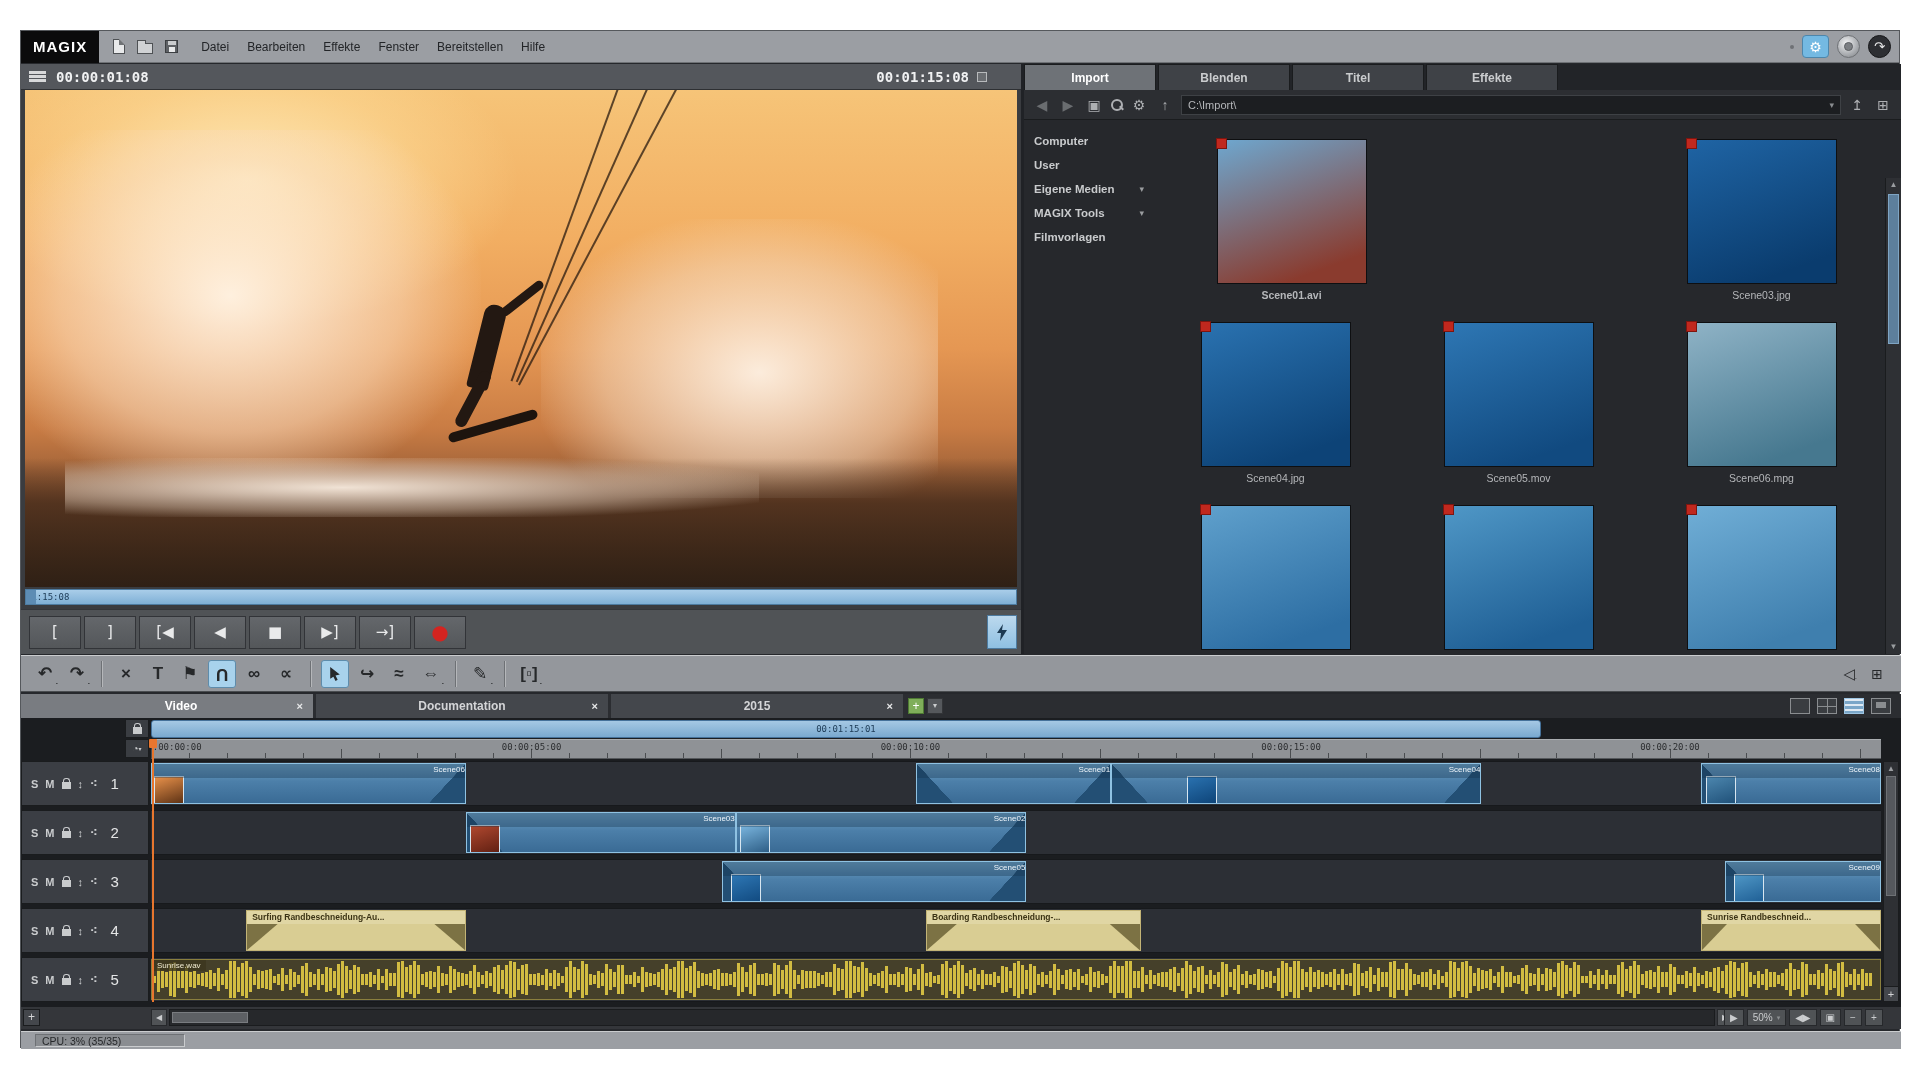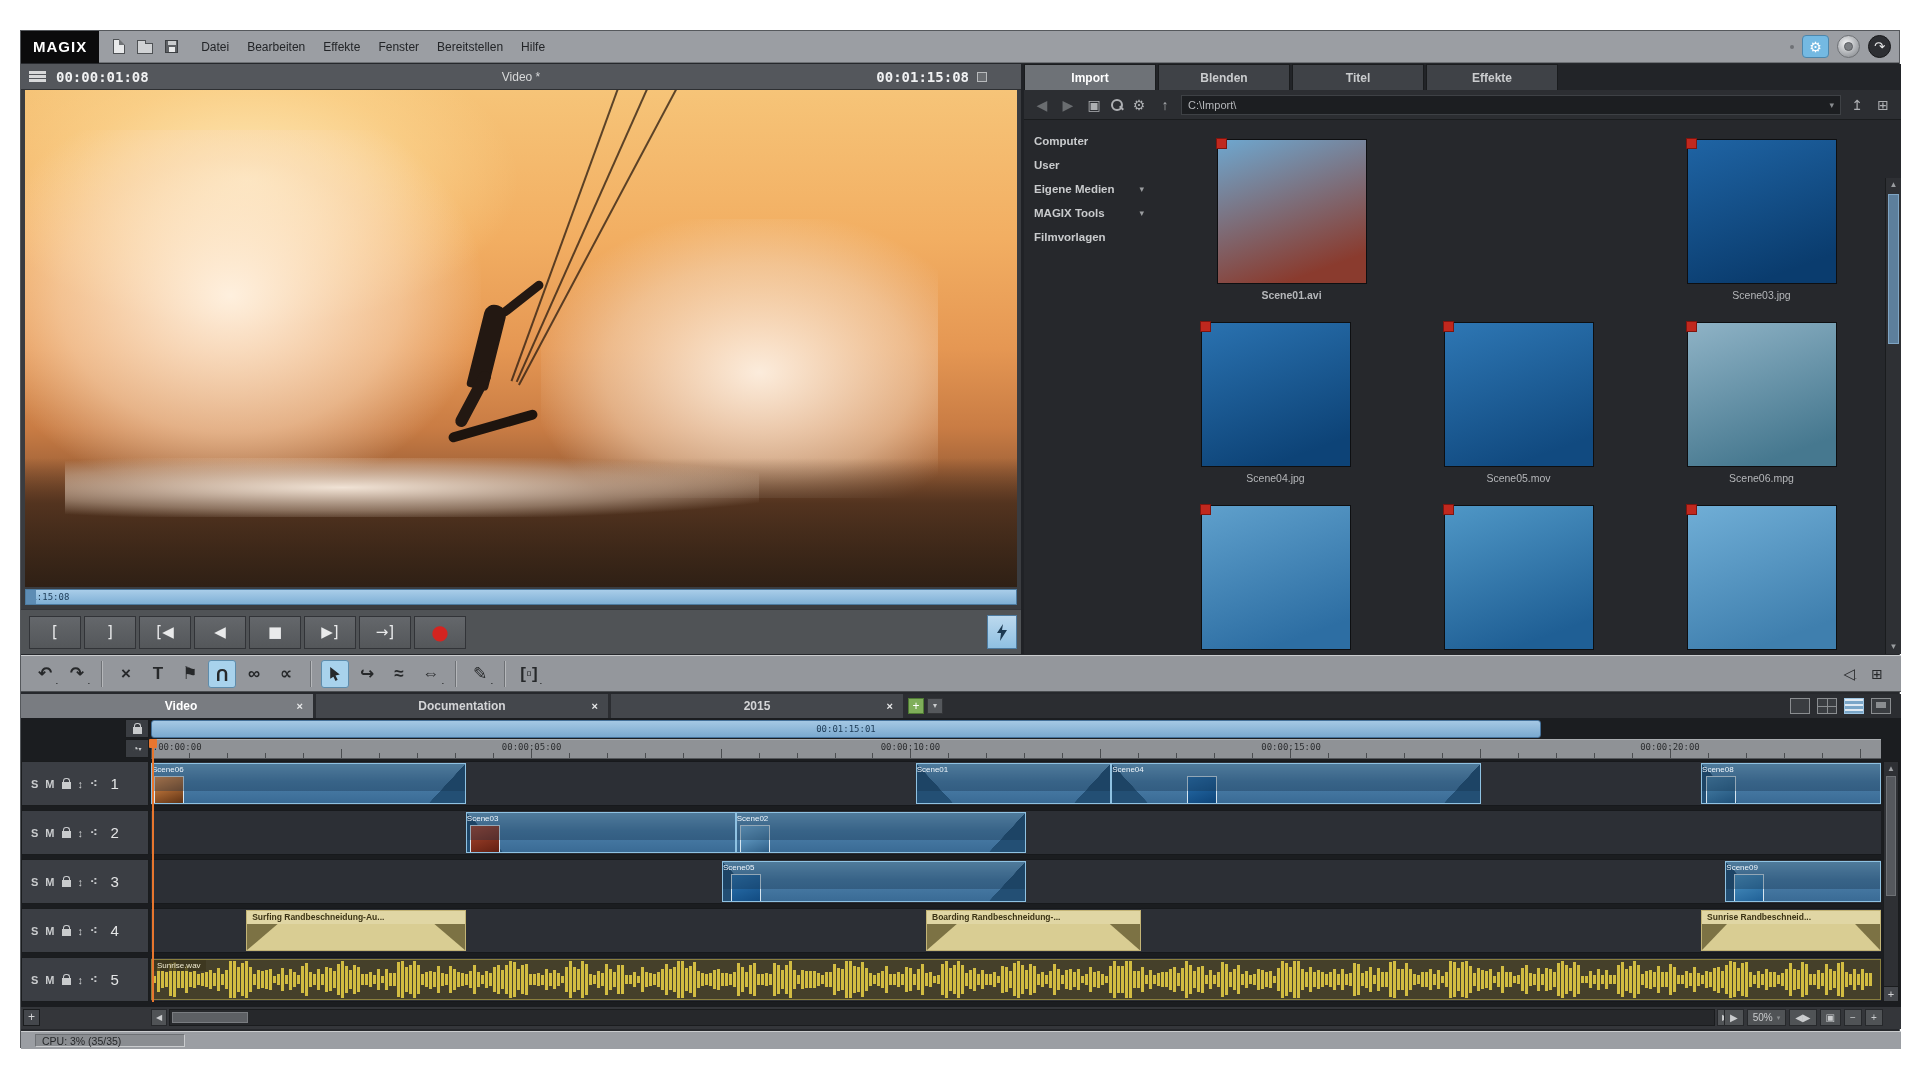--- a/index.html
+++ b/index.html
@@ -126,21 +126,21 @@
   .lock-ic{position:relative;width:9px;height:7px;background:#c9cbcd;display:inline-block;margin-top:4px;}
   .lock-ic:before{content:"";position:absolute;left:1px;top:-4px;width:5px;height:4px;border:1.5px solid #c9cbcd;border-bottom:none;border-radius:3px 3px 0 0;}
 
   .track-row{position:absolute;left:0;width:1880px;height:45px;}
   .track-head{position:absolute;left:0;top:0;width:128px;height:45px;background:#3b3e44;border:1px solid #1a1c1e;display:flex;align-items:center;gap:7px;padding-left:9px;color:#d5d6d8;}
   .th-ic{font-size:11px;font-weight:bold;color:#caccce;}
   .th-num{font-size:15px;margin-left:6px;color:#e4e5e6;}
   .track-lane{position:absolute;left:130px;top:0;width:1730px;height:45px;background:#2c2f35;border-top:1px solid #17191c;border-bottom:1px solid #17191c;}
   .clip{position:absolute;top:1px;bottom:1px;overflow:hidden;}
   .clip.video{background:linear-gradient(180deg,#6fa2c6 0%,#4c7fa9 45%,#3a6b95 100%);border:1px solid #8fc2e2;}
-  .clip-label{position:absolute;top:0;left:0;right:0;height:27px;font-size:8px;color:#eef5fb;text-align:left;line-height:11px;background:rgba(20,50,75,.35);white-space:nowrap;overflow:hidden;}
+  .clip-label{position:absolute;top:0;left:0;right:0;height:14px;font-size:8px;color:#eef5fb;text-align:right;line-height:11px;background:rgba(20,50,75,.35);white-space:nowrap;overflow:hidden;}
   .fade-l{position:absolute;left:0;top:0;bottom:0;width:36px;background:linear-gradient(to top right,#234f74 49.6%,transparent 50%);}
   .fade-r{position:absolute;right:0;top:0;bottom:0;width:36px;background:linear-gradient(to top left,#234f74 49.6%,transparent 50%);}
   .clip-thumb{position:absolute;top:12px;width:30px;height:29px;border:1px solid #d8e6f0;}
   .clip.title{background:transparent;border:1px solid #c3b476;}
   .title-label{position:absolute;top:0;left:0;right:0;height:13px;background:#e0d6a4;color:#3b3315;font-size:8.5px;line-height:13px;padding-left:5px;white-space:nowrap;overflow:hidden;font-weight:bold;}
   .title-body{position:absolute;left:0;right:0;top:13px;bottom:0;background:#7c7244;}
   .title-body:before{content:"";position:absolute;inset:0;background:#d9cd93;clip-path:polygon(0 100%,14% 0,86% 0,100% 100%);}
   .clip.audio{background:#45402a;border:1px solid #8a7f3e;}
   .audio-label{position:absolute;top:0;left:0;height:11px;padding:0 5px;font-size:8px;color:#f0ead0;background:rgba(60,54,30,.8);line-height:11px;z-index:2;}
   .waveform{position:absolute;inset:1px;display:flex;align-items:center;overflow:hidden;}
@@ -195,21 +195,20 @@
       <span class="wb-share">↷</span>
     </div>
   </div>
 
   <div class="main">
 
     <div class="preview">
       <div class="pv-header">
         <span class="burger"></span>
         <span class="tc">00:00:01:08</span>
-        <span class="pv-title">Video *</span>
         <span class="tc pv-tc-right">00:01:15:08</span>
         <span class="detach"></span>
       </div>
       <div class="pv-image">
         <div class="sunglow"></div>
           <div class="splash"></div>
           <div class="splash2"></div>
         <div class="kstring ks1"></div>
           <div class="kstring ks2"></div>
           <div class="kstring ks3"></div>

